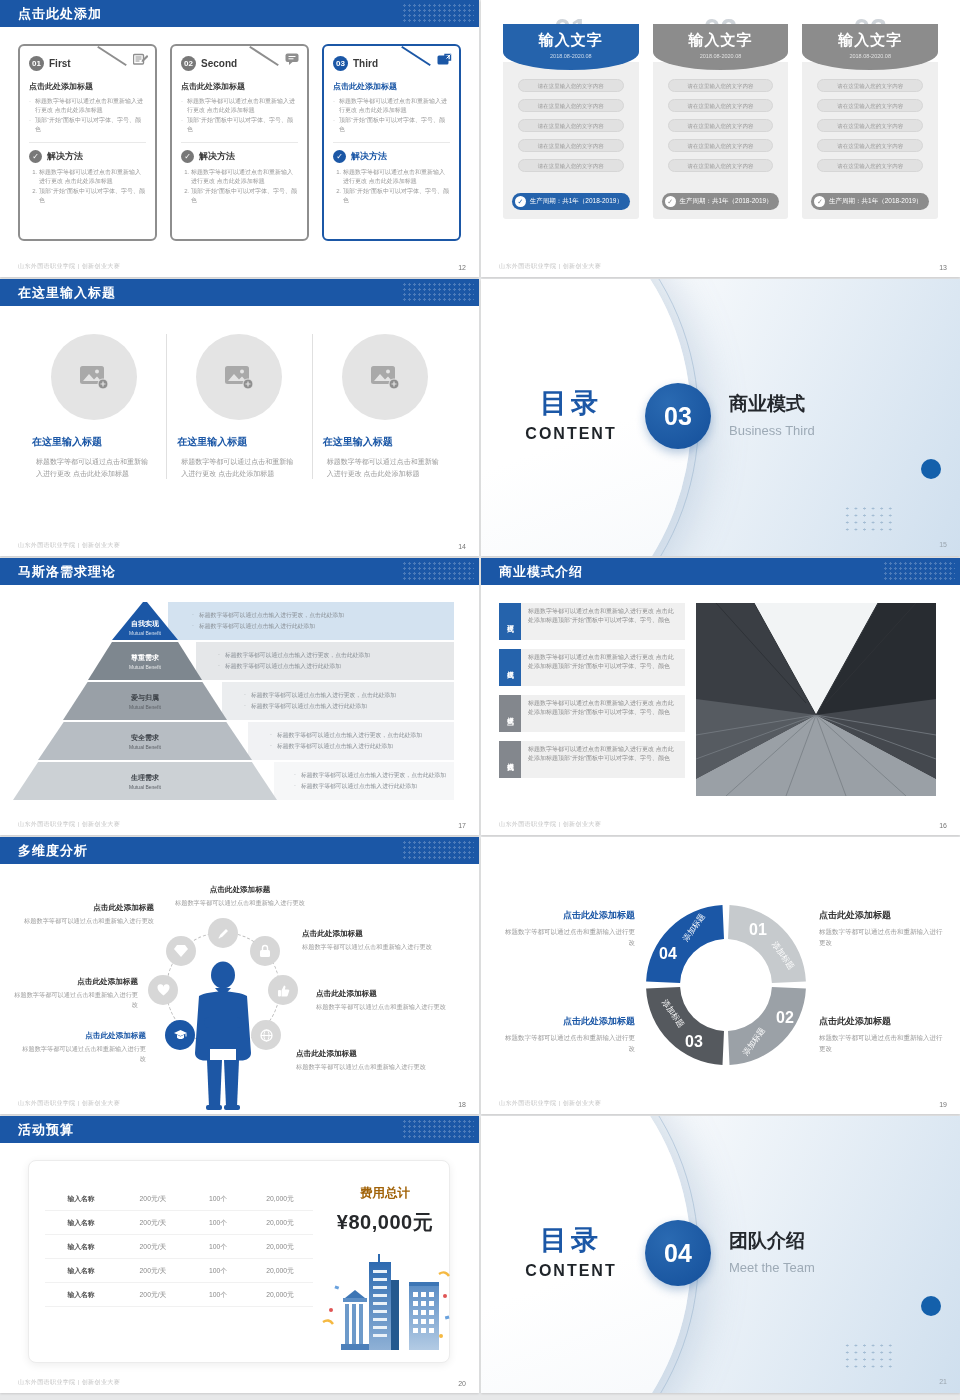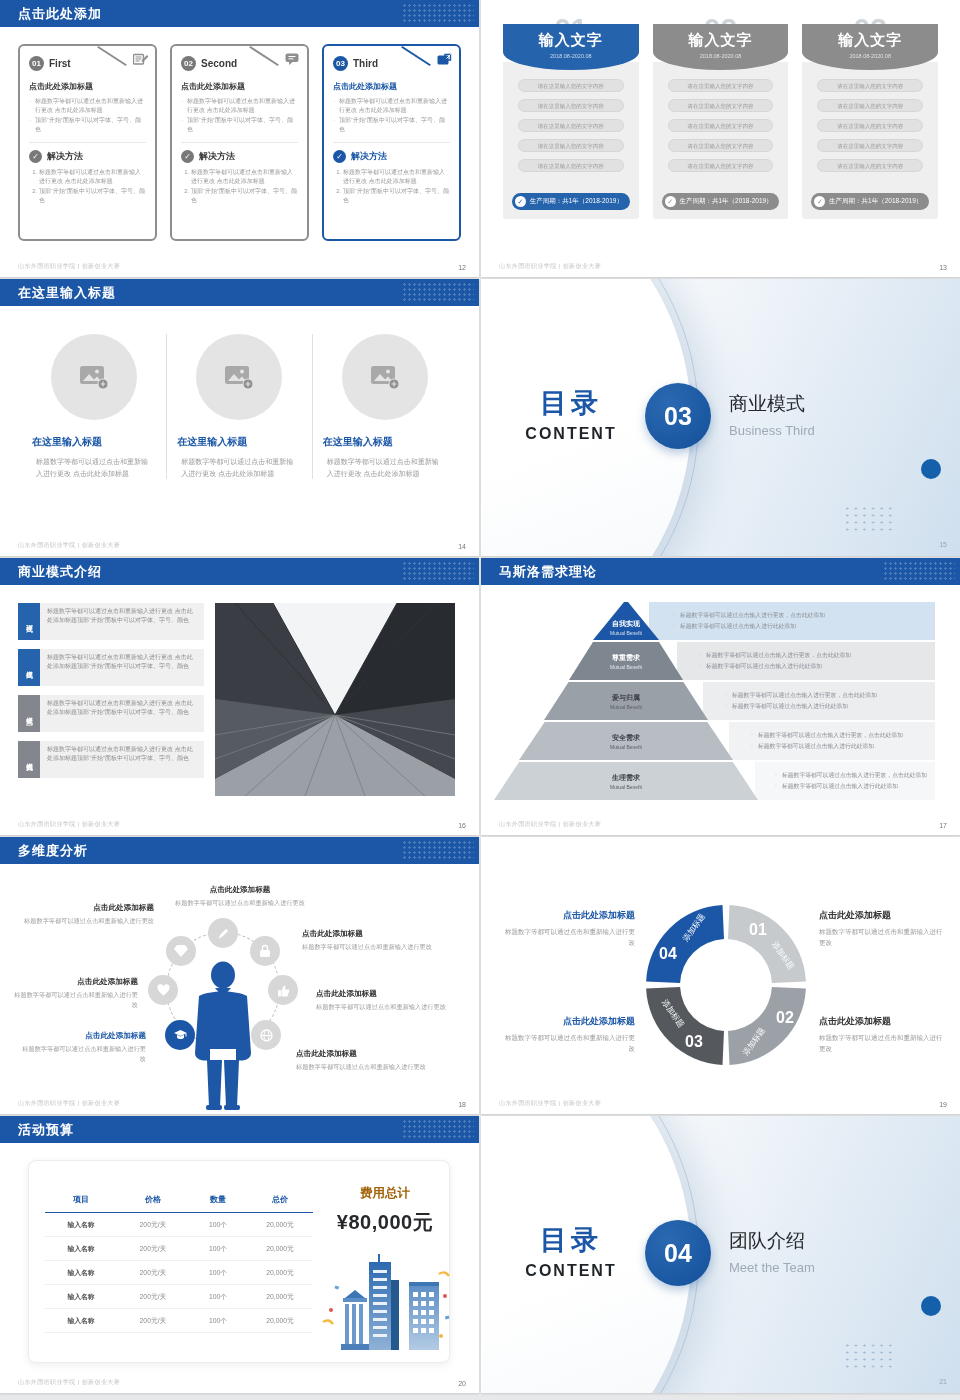--- a/index.html
+++ b/index.html
@@ -71,21 +71,21 @@
   .div-ring{position:absolute;left:-318px;top:-128px;width:536px;height:536px;border-radius:50%;border:1px solid rgba(160,185,210,.55)}
   .div-circle{position:absolute;left:-310px;top:-120px;width:520px;height:520px;border-radius:50%;
     background:linear-gradient(160deg,#ffffff 60%,#f1f5f9);box-shadow:18px 6px 38px rgba(120,150,185,.28)}
   .div-toc{position:absolute;left:28px;top:106px;width:124px;text-align:center}
   .div-toc-cn{font-size:27px;font-weight:bold;color:#1b57a6;letter-spacing:4px}
   .div-toc-en{font-size:16px;font-weight:bold;color:#1f2429;letter-spacing:2px;margin-top:4px}
   .div-num{position:absolute;left:164px;top:104px;width:66px;height:66px;border-radius:50%;
     background:radial-gradient(circle at 35% 30%,#2a6ab2,#144f9a);display:flex;align-items:center;justify-content:center;
     color:#fff;font-size:25px;font-weight:bold;box-shadow:0 4px 10px rgba(20,80,150,.3)}
   .div-title{position:absolute;left:248px;top:112px}
-  .div-title-cn{font-size:19px;font-weight:normal;color:#24282d}
+  .div-title-cn{font-size:19px;font-weight:bold;color:#24282d}
   .div-title-en{font-size:13px;color:#9daab6;margin-top:6px}
   .div-dot{position:absolute;left:440px;top:180px;width:20px;height:20px;border-radius:50%;background:#1460ab}
   .div-grid{position:absolute;left:362px;top:226px;width:52px;height:26px;
     background-image:radial-gradient(#a3bcd3 1.1px,transparent 1.4px);background-size:8.6px 7px}
   .div-pg{position:absolute;right:13px;bottom:8px;font-size:7px;color:#9aa5af}
   
   .s16-list{position:absolute;left:18px;top:45px;width:186px}
   .s16-rowi{display:flex;height:37px;margin-bottom:9px}
   .s16-tab{width:22px;flex:none;display:flex;align-items:center;justify-content:center;
     writing-mode:vertical-rl;color:#fff;font-size:6.5px;font-weight:bold;letter-spacing:1px}
@@ -358,20 +358,91 @@
       <div class="div-toc-en">CONTENT</div>
     </div>
     <div class="div-num">03</div>
     <div class="div-title">
       <div class="div-title-cn">商业模式</div>
       <div class="div-title-en">Business Third</div>
     </div>
     <div class="div-dot"></div>
     <div class="div-grid"></div>
     <div class="div-pg">15</div>
+  </div>
+
+  <div class="slide">
+    <div class="hdr">
+      <span class="hdr-title">马斯洛需求理论</span>
+      <span class="hdr-dots"></span>
+    </div>
+    <div class="s17-rows">
+
+      <div class="s17-row">
+        <div class="s17-band" style="left:168px;background:#d3e2f0"></div>
+        <div class="s17-trap" style="left:112px;width:66px;clip-path:polygon(47% 0,53% 0,100% 100%,0 100%);background:#1b57a6;padding-top:12px">
+          <div class="s17-name" style="color:#fff">自我实现</div>
+          <div class="s17-sub" style="color:rgba(255,255,255,.8)">Mutual Benefit</div>
+        </div>
+        <div class="s17-bl" style="left:192px;right:40px">
+          <div>标题数字等都可以通过点击输入进行更改，点击此处添加</div>
+          <div>标题数字等都可以通过点击输入进行此处添加</div>
+        </div>
+      </div>
+
+      <div class="s17-row">
+        <div class="s17-band" style="left:196px;background:#e5e7e9"></div>
+        <div class="s17-trap" style="left:88px;width:114px;clip-path:polygon(21% 0,79% 0,100% 100%,0 100%);background:#7e878f">
+          <div class="s17-name" style="color:#fff">尊重需求</div>
+          <div class="s17-sub" style="color:rgba(255,255,255,.8)">Mutual Benefit</div>
+        </div>
+        <div class="s17-bl" style="left:218px;right:36px">
+          <div>标题数字等都可以通过点击输入进行更改，点击此处添加</div>
+          <div>标题数字等都可以通过点击输入进行此处添加</div>
+        </div>
+      </div>
+
+      <div class="s17-row">
+        <div class="s17-band" style="left:222px;background:#ebedef"></div>
+        <div class="s17-trap" style="left:63px;width:164px;clip-path:polygon(15% 0,85% 0,100% 100%,0 100%);background:#99a0a7">
+          <div class="s17-name" style="color:#3f444a">爱与归属</div>
+          <div class="s17-sub" style="color:#5c6167">Mutual Benefit</div>
+        </div>
+        <div class="s17-bl" style="left:244px;right:32px">
+          <div>标题数字等都可以通过点击输入进行更改，点击此处添加</div>
+          <div>标题数字等都可以通过点击输入进行此处添加</div>
+        </div>
+      </div>
+
+      <div class="s17-row">
+        <div class="s17-band" style="left:248px;background:#f1f2f4"></div>
+        <div class="s17-trap" style="left:38px;width:214px;clip-path:polygon(12% 0,88% 0,100% 100%,0 100%);background:#b7bdc3">
+          <div class="s17-name" style="color:#3f444a">安全需求</div>
+          <div class="s17-sub" style="color:#5c6167">Mutual Benefit</div>
+        </div>
+        <div class="s17-bl" style="left:270px;right:28px">
+          <div>标题数字等都可以通过点击输入进行更改，点击此处添加</div>
+          <div>标题数字等都可以通过点击输入进行此处添加</div>
+        </div>
+      </div>
+
+      <div class="s17-row">
+        <div class="s17-band" style="left:274px;background:#f6f7f8"></div>
+        <div class="s17-trap" style="left:13px;width:264px;clip-path:polygon(9.5% 0,90.5% 0,100% 100%,0 100%);background:#ccd1d5">
+          <div class="s17-name" style="color:#3f444a">生理需求</div>
+          <div class="s17-sub" style="color:#5c6167">Mutual Benefit</div>
+        </div>
+        <div class="s17-bl" style="left:294px;right:24px">
+          <div>标题数字等都可以通过点击输入进行更改，点击此处添加</div>
+          <div>标题数字等都可以通过点击输入进行此处添加</div>
+        </div>
+      </div>
+    </div>
+    <div class="foot">山东外国语职业学院 | 创新创业大赛</div>
+    <div class="pg">17</div>
   </div>
 
   <div class="slide">
     <div class="hdr">
       <span class="hdr-title">商业模式介绍</span>
       <span class="hdr-dots"></span>
     </div>
     <div class="s16-list">
       <div class="s16-rowi">
         <div class="s16-tab blue">模式一</div>
@@ -416,91 +487,20 @@
             <line x1="220" y1="0" x2="130" y2="100"></line>
         </g>
       </svg>
     </div>
     <div class="foot">山东外国语职业学院 | 创新创业大赛</div>
     <div class="pg">16</div>
   </div>
 
   <div class="slide">
     <div class="hdr">
-      <span class="hdr-title">马斯洛需求理论</span>
-      <span class="hdr-dots"></span>
-    </div>
-    <div class="s17-rows">
-
-      <div class="s17-row">
-        <div class="s17-band" style="left:168px;background:#d3e2f0"></div>
-        <div class="s17-trap" style="left:112px;width:66px;clip-path:polygon(47% 0,53% 0,100% 100%,0 100%);background:#1b57a6;padding-top:12px">
-          <div class="s17-name" style="color:#fff">自我实现</div>
-          <div class="s17-sub" style="color:rgba(255,255,255,.8)">Mutual Benefit</div>
-        </div>
-        <div class="s17-bl" style="left:192px;right:40px">
-          <div>标题数字等都可以通过点击输入进行更改，点击此处添加</div>
-          <div>标题数字等都可以通过点击输入进行此处添加</div>
-        </div>
-      </div>
-
-      <div class="s17-row">
-        <div class="s17-band" style="left:196px;background:#e5e7e9"></div>
-        <div class="s17-trap" style="left:88px;width:114px;clip-path:polygon(21% 0,79% 0,100% 100%,0 100%);background:#7e878f">
-          <div class="s17-name" style="color:#fff">尊重需求</div>
-          <div class="s17-sub" style="color:rgba(255,255,255,.8)">Mutual Benefit</div>
-        </div>
-        <div class="s17-bl" style="left:218px;right:36px">
-          <div>标题数字等都可以通过点击输入进行更改，点击此处添加</div>
-          <div>标题数字等都可以通过点击输入进行此处添加</div>
-        </div>
-      </div>
-
-      <div class="s17-row">
-        <div class="s17-band" style="left:222px;background:#ebedef"></div>
-        <div class="s17-trap" style="left:63px;width:164px;clip-path:polygon(15% 0,85% 0,100% 100%,0 100%);background:#99a0a7">
-          <div class="s17-name" style="color:#3f444a">爱与归属</div>
-          <div class="s17-sub" style="color:#5c6167">Mutual Benefit</div>
-        </div>
-        <div class="s17-bl" style="left:244px;right:32px">
-          <div>标题数字等都可以通过点击输入进行更改，点击此处添加</div>
-          <div>标题数字等都可以通过点击输入进行此处添加</div>
-        </div>
-      </div>
-
-      <div class="s17-row">
-        <div class="s17-band" style="left:248px;background:#f1f2f4"></div>
-        <div class="s17-trap" style="left:38px;width:214px;clip-path:polygon(12% 0,88% 0,100% 100%,0 100%);background:#b7bdc3">
-          <div class="s17-name" style="color:#3f444a">安全需求</div>
-          <div class="s17-sub" style="color:#5c6167">Mutual Benefit</div>
-        </div>
-        <div class="s17-bl" style="left:270px;right:28px">
-          <div>标题数字等都可以通过点击输入进行更改，点击此处添加</div>
-          <div>标题数字等都可以通过点击输入进行此处添加</div>
-        </div>
-      </div>
-
-      <div class="s17-row">
-        <div class="s17-band" style="left:274px;background:#f6f7f8"></div>
-        <div class="s17-trap" style="left:13px;width:264px;clip-path:polygon(9.5% 0,90.5% 0,100% 100%,0 100%);background:#ccd1d5">
-          <div class="s17-name" style="color:#3f444a">生理需求</div>
-          <div class="s17-sub" style="color:#5c6167">Mutual Benefit</div>
-        </div>
-        <div class="s17-bl" style="left:294px;right:24px">
-          <div>标题数字等都可以通过点击输入进行更改，点击此处添加</div>
-          <div>标题数字等都可以通过点击输入进行此处添加</div>
-        </div>
-      </div>
-    </div>
-    <div class="foot">山东外国语职业学院 | 创新创业大赛</div>
-    <div class="pg">17</div>
-  </div>
-
-  <div class="slide">
-    <div class="hdr">
       <span class="hdr-title">多维度分析</span>
       <span class="hdr-dots"></span>
     </div>
     <div class="s18-ring"></div>
 
     <div class="s18-node" style="left:208px;top:81px">
       <svg width="13" height="13" viewBox="0 0 13 13">
           <path d="M2 11l1-3 6-6 2 2-6 6z" fill="#fff"></path>
           <path d="M1.5 11.5l2-.6-1.4-1.4z" fill="#fff"></path>
         </svg>
@@ -626,26 +626,20 @@
     <div class="pg">19</div>
   </div>
 
   <div class="slide">
     <div class="hdr">
       <span class="hdr-title">活动预算</span>
       <span class="hdr-dots"></span>
     </div>
     <div class="s20-card">
       <div class="s20-table">
-        <div class="s20-tr head">
-          <div class="s20-c s20-c1">项目</div>
-          <div class="s20-c s20-c2">价格</div>
-          <div class="s20-c s20-c3">数量</div>
-          <div class="s20-c s20-c4">总价</div>
-        </div>
         <div class="s20-tr">
           <div class="s20-c s20-c1">输入名称</div>
           <div class="s20-c s20-c2">200元/天</div>
           <div class="s20-c s20-c3">100个</div>
           <div class="s20-c s20-c4">20,000元</div>
         </div>
         <div class="s20-tr">
           <div class="s20-c s20-c1">输入名称</div>
           <div class="s20-c s20-c2">200元/天</div>
           <div class="s20-c s20-c3">100个</div>

